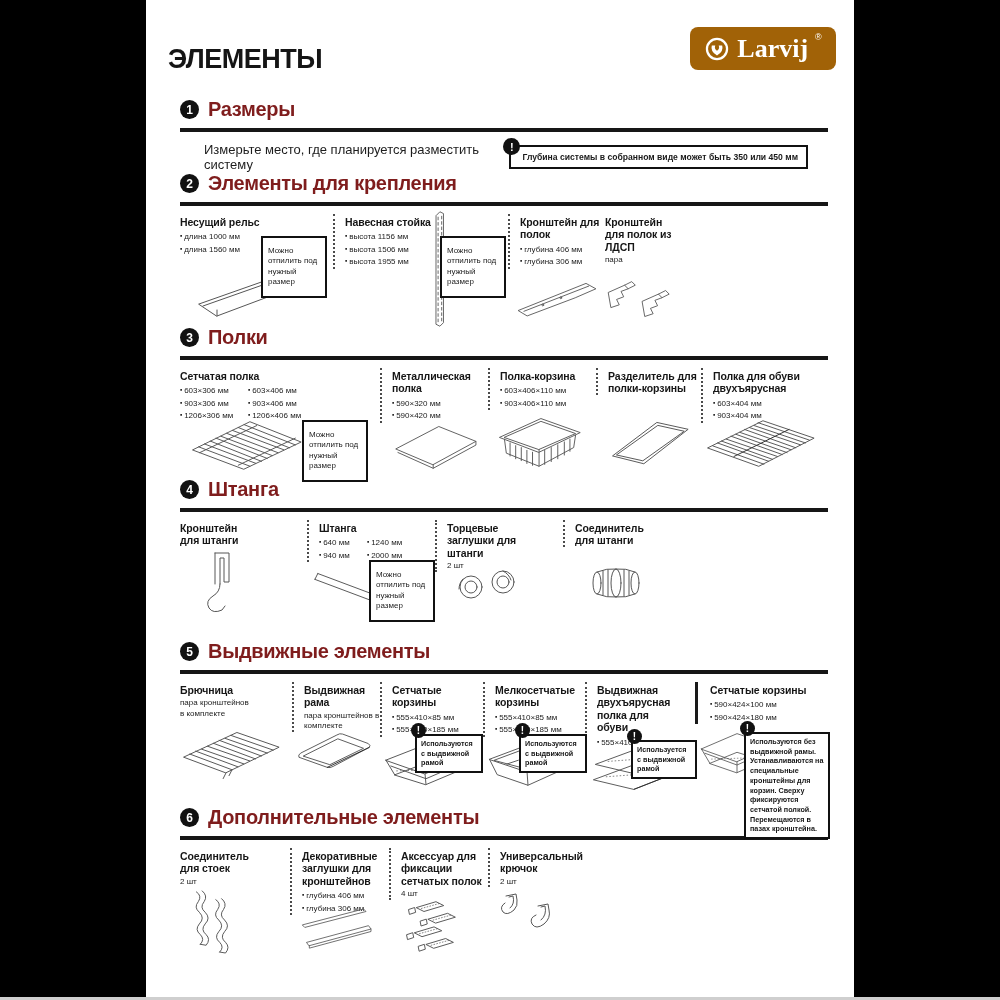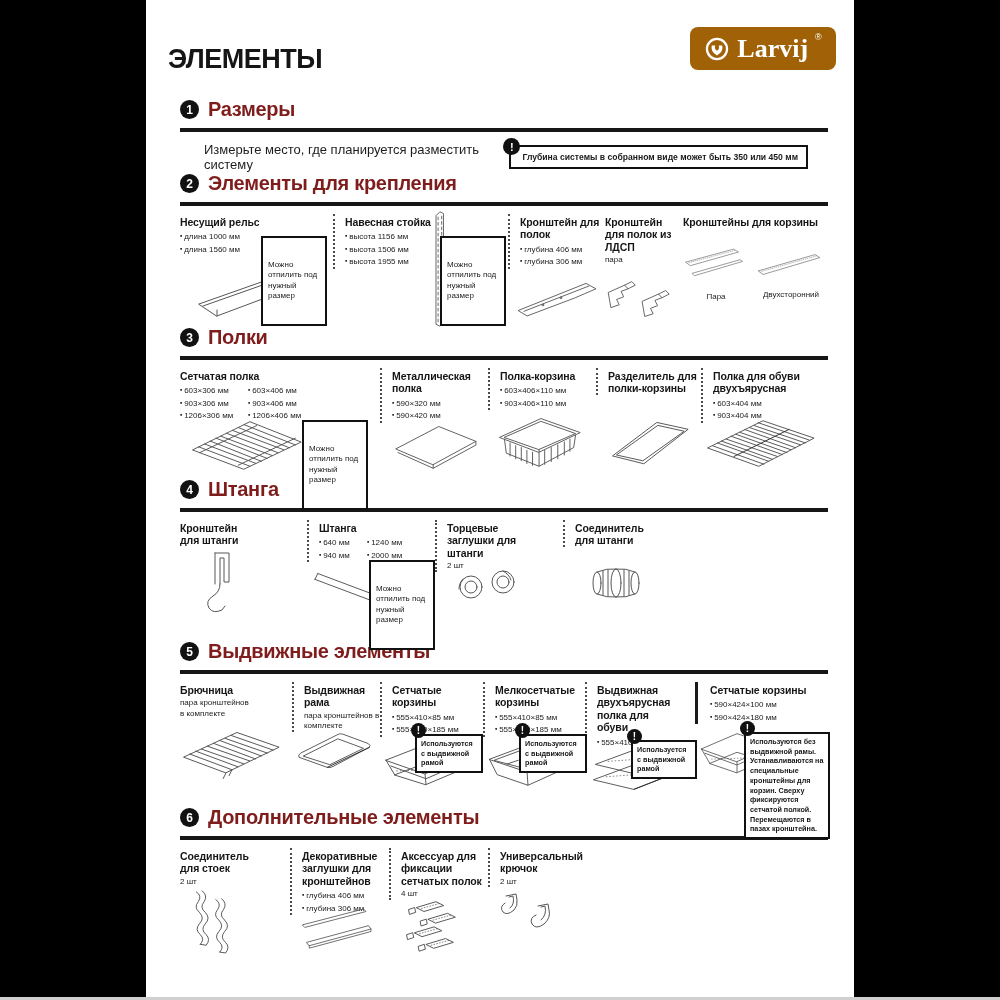--- a/index.html
+++ b/index.html
@@ -25,21 +25,21 @@
   .sep-solid{border-left:3px solid #1a1a1a;padding-left:12px}
 
   .item-name{margin:0;font-size:10.5px;font-weight:bold;line-height:1.18;letter-spacing:-0.1px;color:#161616}
   .bullets{margin:3px 0 0;padding:0;list-style:none;font-size:8px;line-height:1.55;color:#222}
   .bullets li::before{content:"▪ ";font-size:6.5px;position:relative;top:-1px}
   .bullets.two{display:grid;grid-template-columns:62px auto;column-gap:6px}
   .bullets.two-n{display:grid;grid-template-columns:44px auto;column-gap:4px}
   .qty{font-size:8px;color:#222;margin-top:2px;line-height:1.3}
   .sublabel{font-size:8px;color:#222;text-align:center;margin-top:2px}
 
-  .cutbox{position:absolute;border:2px solid #111;background:#fff;padding:22px 5px;font-size:8px;line-height:1.3;color:#222;z-index:2}
+  .cutbox{position:absolute;border:2px solid #111;background:#fff;padding:8px 5px;font-size:8px;line-height:1.3;color:#222;z-index:2}
   .warnbox{position:absolute;border:2px solid #111;background:#fff;padding:3px 4px;font-size:7.2px;font-weight:bold;line-height:1.35;color:#161616;z-index:3}
   .warnbadge{position:absolute;left:-6px;top:-13px;width:15px;height:15px;border-radius:50%;background:#111;color:#fff;font-weight:bold;font-size:10px;display:flex;align-items:center;justify-content:center}
 
   .s1-row{display:flex;align-items:center;margin-top:10px;padding-left:24px}
   .s1-intro{font-size:13px;color:#1d1d1d}
   .s1-note{position:relative;margin-left:auto;margin-right:20px;border:2px solid #111;background:#fff;padding:5px 8px 5px 11px;font-size:8.6px;font-weight:bold;white-space:nowrap}
   .s1-note .warnbadge{left:-8px;top:-9px;width:17px;height:17px;font-size:11px}
 
   .ill{position:absolute}
   .ill path,.ill line,.ill circle,.ill ellipse{fill:none;stroke:#565656;stroke-width:1;stroke-linejoin:round;stroke-linecap:round}
@@ -127,38 +127,20 @@
       </div>
       <div class="col" style="width:78px">
         <h3 class="item-name">Кронштейн для полок из ЛДСП</h3>
         <div class="qty">пара</div>
         <svg class="ill" style="left:0;top:58px" width="82" height="46" viewBox="0 0 92 50">
           <path d="M4 22 L22 14 L26 18 L18 21 L21 27 L13 30 L16 36 L7 39 Z"></path>
           <path d="M22 14 L30 10 L34 14 L26 18"></path>
           <path d="M42 32 L60 24 L64 28 L56 31 L59 37 L51 40 L54 46 L45 49 Z"></path>
           <path d="M60 24 L68 20 L72 24 L64 28"></path>
         </svg>
-      </div>
-      <div class="col" style="width:145px">
-        <h3 class="item-name">Кронштейны для корзины</h3>
-        <div style="position:absolute;left:0;top:30px;width:66px">
-          <svg class="ill" style="position:static" width="66" height="42" viewBox="0 0 112 64">
-            <path d="M5 27 L86 5 L94 10 L13 33 Z"></path>
-            <path class="hatch" d="M10 28 L89 7" stroke-width="7" stroke-dasharray="1 2.6"></path>
-            <path d="M16 46 L97 23 L101 26 L20 50 Z"></path>
-          </svg>
-          <div class="sublabel">Пара</div>
-        </div>
-        <div style="position:absolute;left:72px;top:34px;width:72px">
-          <svg class="ill" style="position:static" width="72" height="36" viewBox="0 0 120 56">
-            <path d="M6 36 L100 9 L108 14 L14 42 Z"></path>
-            <path class="hatch" d="M11 37 L103 11" stroke-width="8" stroke-dasharray="1 2.6"></path>
-          </svg>
-          <div class="sublabel">Двухсторонний</div>
-        </div>
       </div>
     </div>
   </div>
 
   <div class="section" style="top:326px">
     <div class="sec-head">
       <div class="badge">3</div>
       <div class="sec-title">Полки</div>
     </div>
     <div class="cols" style="height:104px">

